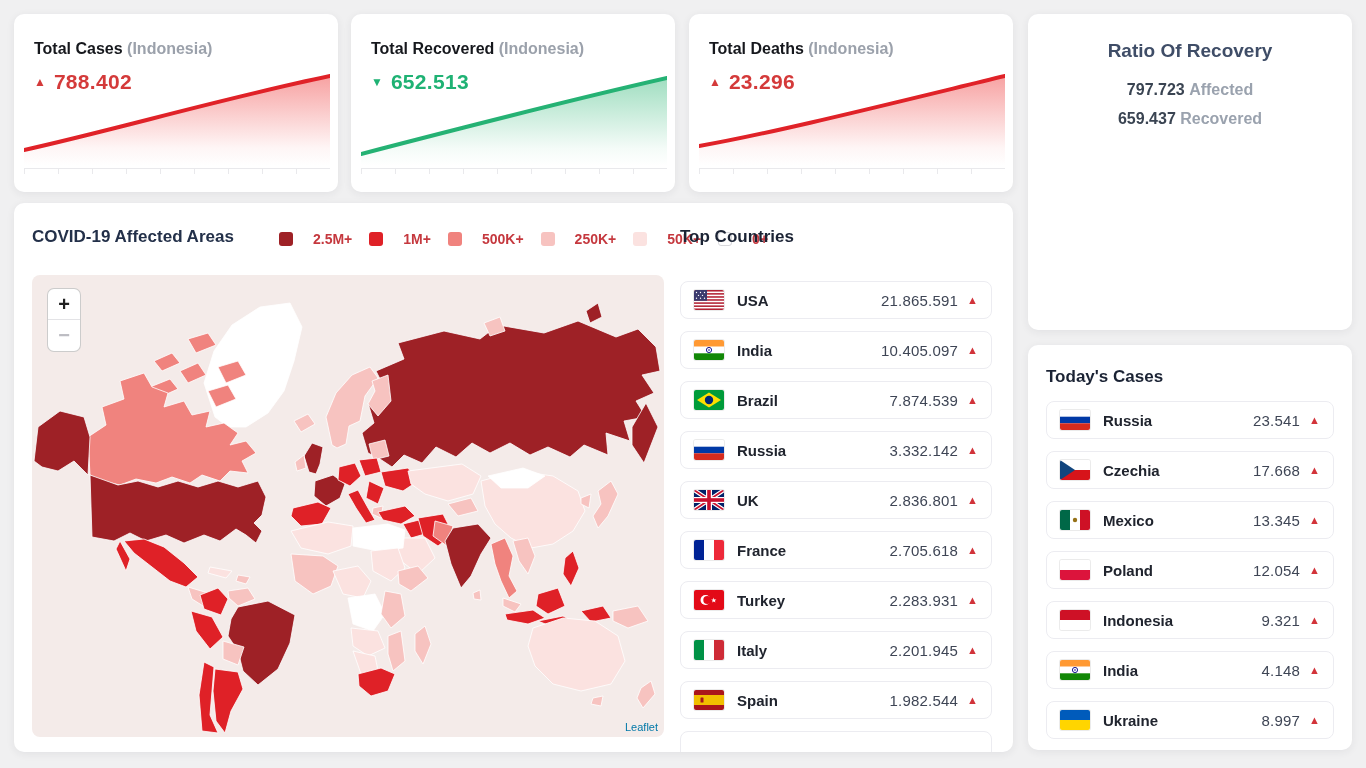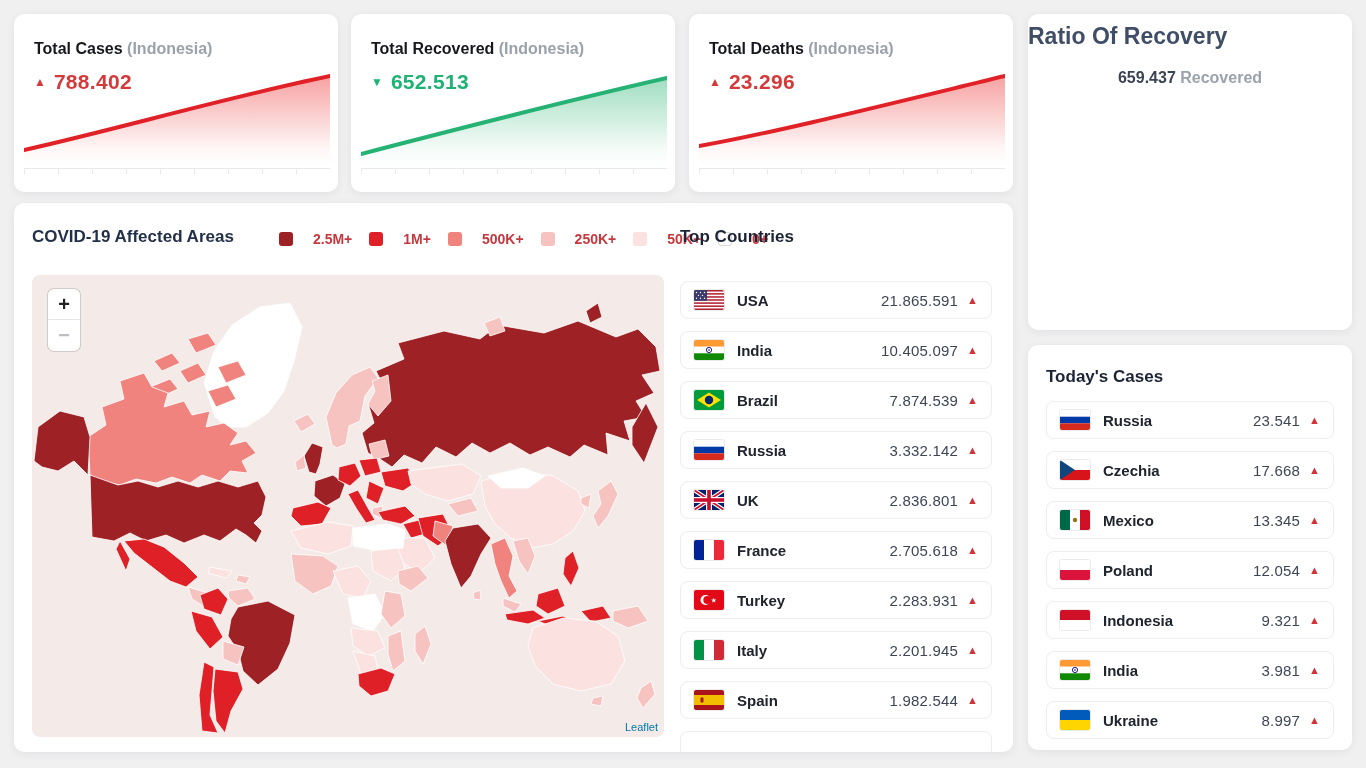--- a/index.html
+++ b/index.html
@@ -19,21 +19,21 @@
   .stat-value { font-size:21px; font-weight:800; letter-spacing:.3px; }
   .red .stat-tri, .red .stat-value { color:#d43a3a; }
   .green .stat-tri, .green .stat-value { color:#1fb274; }
   .spark { position:absolute; left:10px; right:8px; top:52px; height:100px; }
   .spark svg { width:100%; height:100%; display:block; }
   .axis { position:absolute; left:10px; right:8px; top:154px; height:6px; border-top:1px solid #e9e9ec;
           background:repeating-linear-gradient(90deg,#e9e9ec 0 1px,transparent 1px 34px); }
 
   
   #ratio-card { left:1028px; top:14px; width:324px; height:316px; }
-  .ratio-title { margin-top:9px; font-size:23px; font-weight:700; color:#3f4d67; }
+  .ratio-title { text-align:center; margin-top:26px; font-size:19px; font-weight:700; color:#3f4d67; }
   .donut-wrap { position:relative; width:160px; margin:12px auto 0; }
   .donut { display:block; }
   .donut-label { position:absolute; left:0; top:0; width:160px; height:160px; display:flex; align-items:center; justify-content:center;
                  font-size:28px; color:#15181d; font-weight:500; letter-spacing:.5px; }
   .ratio-stats { text-align:center; margin-top:14px; font-size:16px; line-height:1.8; }
   .ratio-stats b { color:#3a4452; font-weight:800; }
   .ratio-stats .muted { color:#9aa2ae; font-weight:600; }
 
   
   #main-card { left:14px; top:203px; width:999px; height:549px; overflow:hidden; }
@@ -147,20 +147,24 @@
     <div class="stat-value-row">
       <span class="stat-tri">▲</span>
       <span class="stat-value">23.296</span>
     </div>
     <div class="axis"></div>
   </div>
 
   <div class="card" id="ratio-card">
     <div class="ratio-title">Ratio Of Recovery</div>
     <div class="ratio-stats">
+      <div>
+        <b>797.723</b>
+        <span class="muted">Affected</span>
+      </div>
       <div>
         <b>659.437</b>
         <span class="muted">Recovered</span>
       </div>
     </div>
   </div>
 
   <div class="card" id="main-card">
     <div class="panel-title">COVID-19 Affected Areas</div>
     <div class="legend" id="legend">
@@ -486,21 +490,21 @@
           <span class="flag">
             <svg viewBox="0 0 30 20">
               <rect width="30" height="6.7" fill="#FF9933"></rect>
               <rect y="6.7" width="30" height="6.6" fill="#fff"></rect>
               <rect y="13.3" width="30" height="6.7" fill="#128807"></rect>
               <circle cx="15" cy="10" r="2.6" fill="none" stroke="#000088" stroke-width=".9"></circle>
               <circle cx="15" cy="10" r=".8" fill="#000088"></circle>
             </svg>
           </span>
           <span class="cname">India</span>
-          <span class="cval">3.981</span>
+          <span class="cval">4.148</span>
           <span class="tri">▲</span>
         </div>
         <div class="crow">
           <span class="flag">
             <svg viewBox="0 0 30 20">
               <rect width="30" height="10" fill="#005BBB"></rect>
               <rect y="10" width="30" height="10" fill="#FFD500"></rect>
             </svg>
           </span>
           <span class="cname">Ukraine</span>

